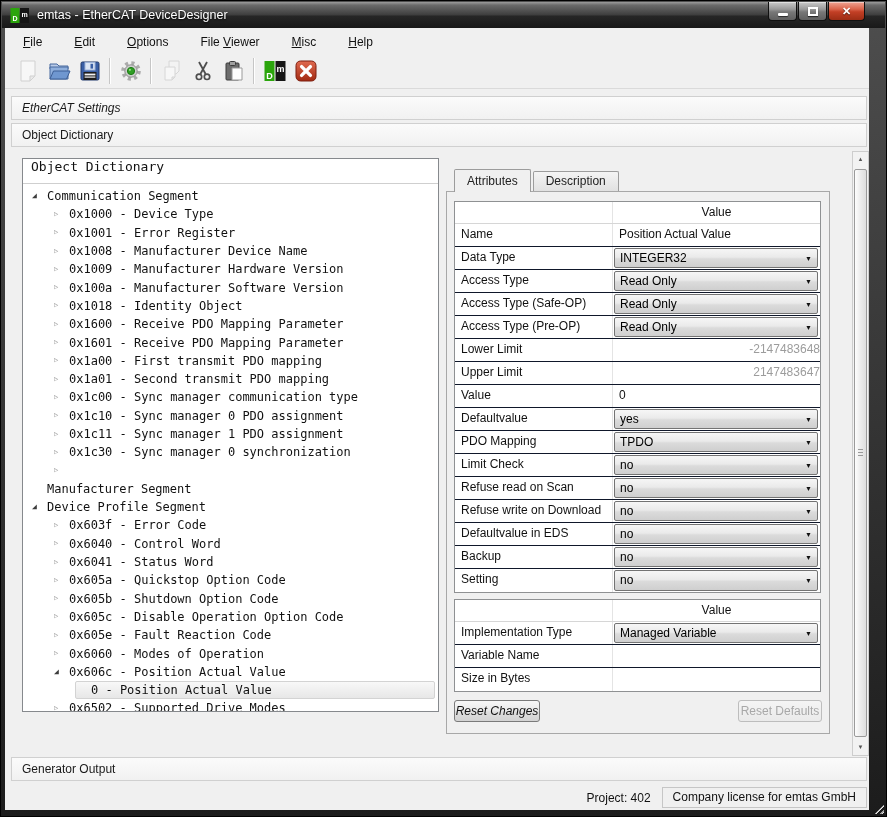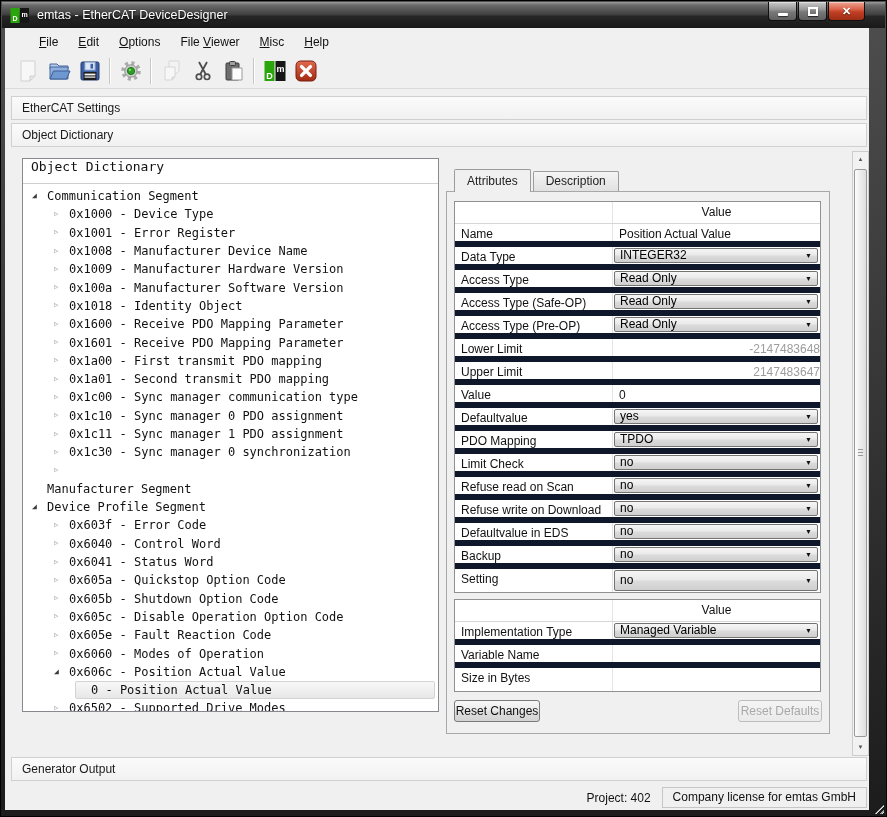--- a/index.html
+++ b/index.html
@@ -21,34 +21,34 @@
              box-shadow: inset 0 1px 0 rgba(255,255,255,.45); }
   .win-btn.close { width: 37px; background: linear-gradient(#f0a493,#da634a 40%,#c23f25 55%,#9d2d15); }
   .glyph-min { width: 10px; height: 3px; background: #fff; border-radius: 1px; margin-top: 6px; box-shadow: 0 1px 1px rgba(0,0,0,.6); }
   .glyph-max { width: 10px; height: 9px; border: 2px solid #fff; box-shadow: 0 1px 1px rgba(0,0,0,.6); }
   .glyph-close { color: #fff; font-size: 11px; font-weight: bold; text-shadow: 0 1px 1px rgba(0,0,0,.6); line-height: 1; }
 
   
   .client { position: absolute; left: 4px; top: 27px; width: 864px; height: 782px; background: #f0f0f0; }
 
   .menubar { position: absolute; left: 0; top: 2px; height: 23px; display: flex; align-items: center;
-             padding-left: 24px; font-size: 12px; color: #111; }
+             padding-left: 8px; font-size: 12px; color: #111; gap: 12px; }
   .menu-item { padding: 3px 10px; }
   .menu-item u { text-decoration: underline; }
 
   .toolbar { position: absolute; top: 25px; left: 0; right: 0; height: 36px; display: flex;
              align-items: center; padding-left: 7px; border-bottom: 1px solid #dadada; }
   .tb-btn { width: 31px; height: 30px; display: flex; align-items: center; justify-content: center; }
   .tb-btn.disabled { opacity: .6; }
   .tb-sep { width: 2px; height: 26px; margin: 0 4px; border-left: 1px solid #c6c6c6; border-right: 1px solid #fff; }
 
   .section-bar { position: absolute; left: 6px; width: 856px; height: 24px;
                  background: linear-gradient(#fbfbfb,#f1f1f1); border: 1px solid #d0d0d0;
                  font-size: 12px; color: #1a1a1a; display: flex; align-items: center; padding-left: 10px; }
-  #bar-ethercat  { top: 68px; }
+  #bar-ethercat  { top: 68px; font-style: italic; }
   #bar-objdict   { top: 95px; }
   #bar-generator { top: 729px; }
 
   
   .tree-panel { position: absolute; left: 17px; top: 130px; width: 417px; height: 554px;
                 background: #fff; border: 1px solid #86898d; }
   .tree-header { height: 25px; line-height: 24px; padding-left: 8px;
                  font: 13px "DejaVu Sans Mono", monospace; color: #111;
                  border-bottom: 1px solid #cfcfcf; }
   .tree-body { position: absolute; top: 26px; bottom: 0; left: 0; right: 0; overflow: hidden; padding-top: 2px; }
@@ -67,42 +67,42 @@
          font-size: 12px; color: #222; background: linear-gradient(#f4f4f4,#e1e1e1);
          border: 1px solid #9c9c9c; border-bottom: none; border-radius: 2px 2px 0 0; }
   .tab.active { height: 23px; margin-top: 0; line-height: 22px; background: #f0f0f0; position: relative; z-index: 4; }
   .tab-frame { position: absolute; left: 441px; top: 163px; width: 384px; height: 543px;
                border: 1px solid #a8a8a8; background: #f0f0f0; }
 
   
   .data-table { position: absolute; left: 449px; width: 367px; background: #fff; border: 1px solid #8f9193; z-index: 2; }
   #attr-table { top: 173px; height: 392px; }
   #impl-table { top: 571px; height: 93px; }
-  .attr-row { display: flex; height: 23px; border-bottom: 6px solid #0f172a; }
+  .attr-row { display: flex; height: 23px; border-bottom: 1px solid #0f172a; }
   .attr-row.header { height: 22px; border-bottom: 1px solid #d6d6d6; }
   .data-table .attr-row:last-child { border-bottom: none; }
   .attr-label { flex: 0 0 158px; border-right: 1px solid #e4e4e4; padding-left: 6px;
                 font-size: 12px; line-height: 21px; color: #111; overflow: hidden; white-space: nowrap; }
   .attr-value { flex: 1; font-size: 12px; line-height: 21px; color: #111; position: relative; overflow: hidden; }
   .attr-value.plain { padding-left: 6px; }
   .attr-value.muted { padding-left: 6px; color: #9c9c9c; text-align: right; }
   .attr-value.value-header { text-align: center; color: #111; }
   .combo { position: absolute; top: 1px; bottom: 1px; left: 1px; right: 2px;
            border: 1px solid #737373; border-radius: 2px;
            background: linear-gradient(#f6f6f6,#eaeaea 45%,#dbdbdb 55%,#cfcfcf);
            display: flex; align-items: center; }
   .combo-text { flex: 1; padding-left: 5px; font-size: 12px; color: #000; }
   .combo-arrow { flex: 0 0 17px; text-align: center; font-size: 7px; color: #111; }
 
   
   .btn { position: absolute; top: 672px; height: 22px; font-size: 12px; color: #111;
          border: 1px solid #7a7a7a; border-radius: 3px; z-index: 2;
          background: linear-gradient(#f7f7f7,#ebebeb 45%,#dedede 55%,#d3d3d3);
          display: flex; align-items: center; justify-content: center; }
-  #btn-reset-changes  { left: 449px; width: 86px; }
+  #btn-reset-changes  { left: 449px; width: 86px; font-style: italic; }
   #btn-reset-defaults { left: 733px; width: 84px; border-color: #bdbdbd; color: #a8a8a8;
                         background: linear-gradient(#f4f4f4,#eaeaea); }
 
   
   .vscroll { position: absolute; left: 847px; top: 123px; width: 17px; height: 605px;
              background: #f2f2f2; border: 1px solid #cdcdcd; }
   .scroll-arrow { position: absolute; left: 0; width: 15px; height: 15px; text-align: center;
                   line-height: 15px; font-size: 6px; color: #555; }
   .scroll-arrow.up { top: 0; }
   .scroll-arrow.down { bottom: 0; }

